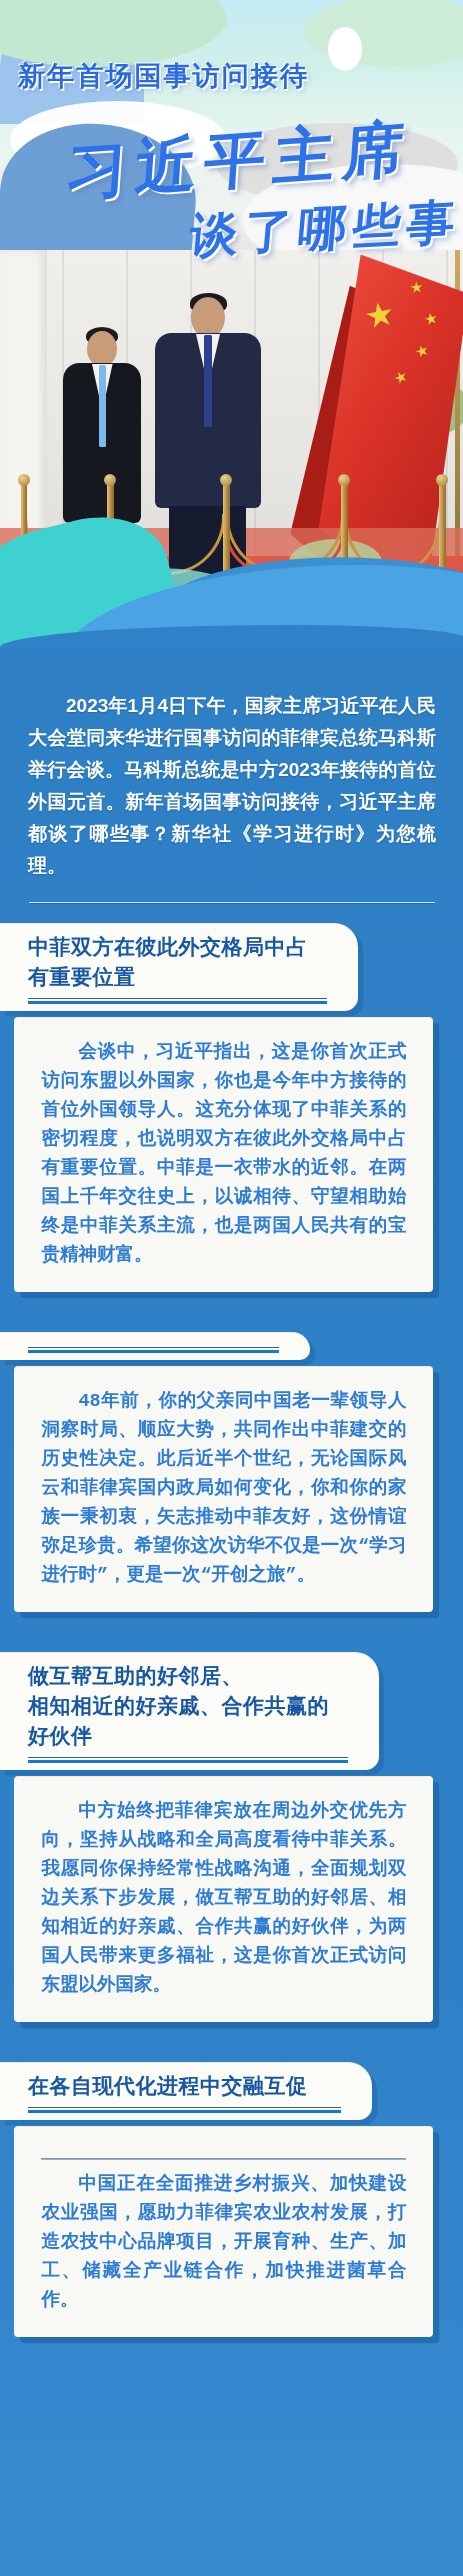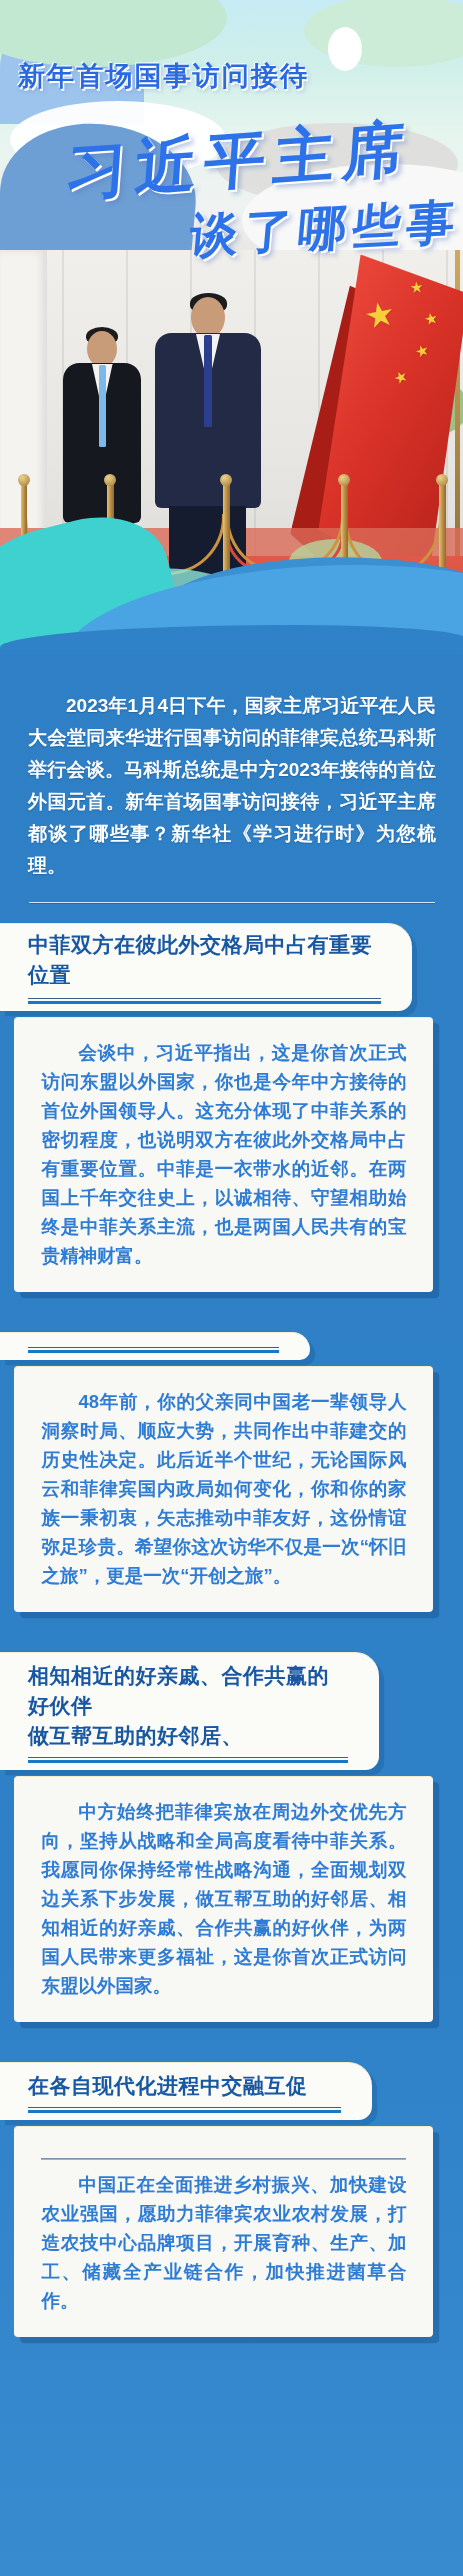--- a/index.html
+++ b/index.html
@@ -101,24 +101,24 @@
   .intro { margin:36px 28px 0; color:#ffffff; font-size:19px; line-height:32px; font-weight:700;
            text-align:justify; text-indent:2em; text-shadow:0 1px 1.5px rgba(20,70,130,.45); }
   .intro-rule { margin:19.6px 29px 0; height:2.6px; border-top:1px solid rgba(255,255,255,.8);
                 border-bottom:1px solid rgba(23,88,150,.55); }
   .section-head { position:relative; margin-top:40px; background:#fbfbf8; border-top:1.5px solid #f6eccc;
                   border-radius:0 24px 13.4px 0; padding:8.2px 31px 7.2px 28px;
                   box-shadow:5.2px 5.2px 0 rgba(21,84,150,.32); }
   .section-head h2 { font-size:21px; line-height:30px; font-weight:800; color:#1857a2; letter-spacing:0.5px; }
   .head-rule { margin-top:6.2px; border-top:1px solid #35608f; }
   .head-rule::after { content:""; display:block; height:3.6px; background:#1878c8; margin-top:1.5px; }
-  .w1 { width:412px;font-family:Liberation Mono, monospace; } .w2 { width:310px; } .w3 { width:379px; } .w4 { width:372px; }
+  .w1 { width:358px; } .w2 { width:310px; } .w3 { width:379px; } .w4 { width:372px; }
   .s1 { margin-top:18.5px; }
   .card { margin:5.2px 14.4px 0; width:419px; background:#f8f8f5; border-top:1.5px solid #f6eccc;
-          border-radius:4.1px; padding:20.6px 27px 21.6px; box-shadow:6.2px 6.2px 0 rgba(17,76,140,.42); }
+          border-radius:4.1px; padding:20.6px 27px 21.6px; box-shadow:6.2px 6.2px 0 rgba(17,76,140,.42);font-family:Liberation Mono, monospace; }
   .card p { font-size:18.5px; line-height:29px; color:#2e7cd4; font-weight:700;
             text-align:justify; text-indent:2em; }
   .para-rule { margin:10.3px 0; height:2.1px; border-top:0.5px solid #7d93ad; border-bottom:0.5px solid #9fb2c6; }
 </style>
 </head>
 <body>
 
 <div class="page">
 
   <div class="banner">
@@ -208,28 +208,28 @@
       <div class="card">
         <p>会谈中，习近平指出，这是你首次正式访问东盟以外国家，你也是今年中方接待的首位外国领导人。这充分体现了中菲关系的密切程度，也说明双方在彼此外交格局中占有重要位置。中菲是一衣带水的近邻。在两国上千年交往史上，以诚相待、守望相助始终是中菲关系主流，也是两国人民共有的宝贵精神财富。</p>
       </div>
     </section>
 
     <section>
       <div class="section-head w2">
         <div class="head-rule"></div>
       </div>
       <div class="card">
-        <p>48年前，你的父亲同中国老一辈领导人洞察时局、顺应大势，共同作出中菲建交的历史性决定。此后近半个世纪，无论国际风云和菲律宾国内政局如何变化，你和你的家族一秉初衷，矢志推动中菲友好，这份情谊弥足珍贵。希望你这次访华不仅是一次“怀旧之旅”，更是一次“开创之旅”。</p>
+        <p>48年前，你的父亲同中国老一辈领导人洞察时局、顺应大势，共同作出中菲建交的历史性决定。此后近半个世纪，无论国际风云和菲律宾国内政局如何变化，你和你的家族一秉初衷，矢志推动中菲友好，这份情谊弥足珍贵。希望你这次访华不仅是一次“学习进行时”，更是一次“开创之旅”。</p>
       </div>
     </section>
 
     <section>
       <div class="section-head w3">
+        <h2>做互帮互助的好邻居、</h2>
         <h2>相知相近的好亲戚、合作共赢的好伙伴</h2>
-        <h2>做互帮互助的好邻居、</h2>
         <div class="head-rule"></div>
       </div>
       <div class="card">
         <p>中方始终把菲律宾放在周边外交优先方向，坚持从战略和全局高度看待中菲关系。我愿同你保持经常性战略沟通，全面规划双边关系下步发展，做互帮互助的好邻居、相知相近的好亲戚、合作共赢的好伙伴，为两国人民带来更多福祉，这是你首次正式访问东盟以外国家。</p>
       </div>
     </section>
 
     <section>
       <div class="section-head w4">
         <h2>在各自现代化进程中交融互促</h2>

